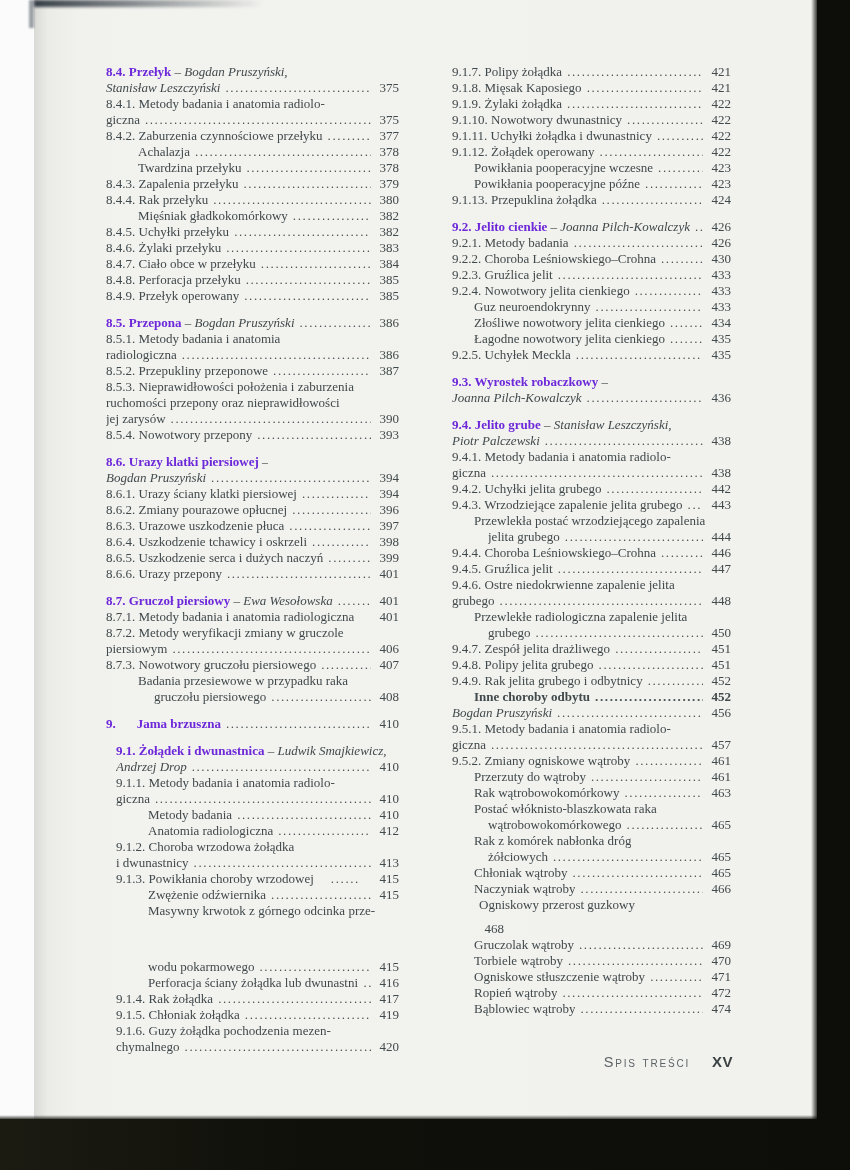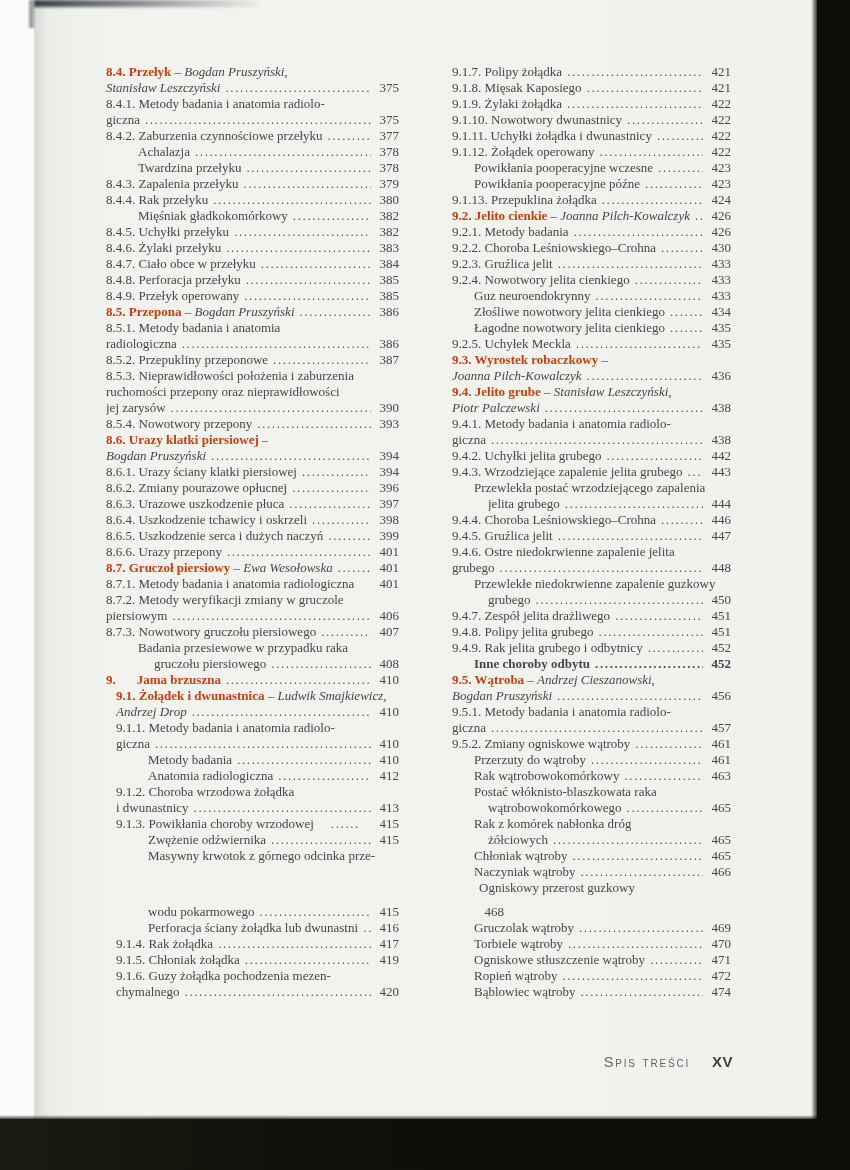--- a/index.html
+++ b/index.html
@@ -37,23 +37,23 @@
     content:'';position:absolute;left:0;top:-4px;width:100%;height:4px;
     background:linear-gradient(180deg,rgba(13,13,9,0),rgba(13,13,9,.75));
   }
   
   .col{
     position:absolute;top:64px;font-size:13px;line-height:16px;color:#40494b;
   }
   .col-left{left:106px;width:293px;}
   .col-right{left:452px;width:279px;}
   .line{display:flex;align-items:baseline;}
-  .line.gap{}
+  .line.gap{margin-top:11px;}
   .txt{white-space:nowrap;flex:0 1 auto;min-width:0;overflow:hidden;}
-  .b{font-weight:bold;color:#c2410c;}
+  .b{font-weight:bold;color:#6d28d9;}
   .i{font-style:italic;}
   .leader{
     flex:1 1 8px;min-width:6px;overflow:hidden;white-space:nowrap;
     letter-spacing:1.6px;margin:0 3px 0 5px;color:#495254;
   }
   .leader-none{flex:1 1 4px;min-width:4px;}
   .pg{flex:none;min-width:25px;text-align:right;color:#40494b;}
   
   .footer{
     position:absolute;left:452px;top:1053px;width:281px;
@@ -477,21 +477,21 @@
     </div>
     <div class="line">
       <span class="txt"><span>9.4.6. Ostre niedokrwienne zapalenie jelita</span></span>
     </div>
     <div class="line">
       <span class="txt"><span>grubego</span></span>
       <span class="leader">................................................................................................................................................................</span>
       <span class="pg">448</span>
     </div>
     <div class="line" style="padding-left: 22px;">
-      <span class="txt"><span>Przewlekłe niedokrwienne zapalenie guzkowy</span></span>
+      <span class="txt"><span>Przewlekłe radiologiczna zapalenie jelita</span></span>
     </div>
     <div class="line" style="padding-left: 36px;">
       <span class="txt"><span>grubego</span></span>
       <span class="leader">................................................................................................................................................................</span>
       <span class="pg">450</span>
     </div>
     <div class="line">
       <span class="txt"><span>9.4.7. Zespół jelita drażliwego</span></span>
       <span class="leader">................................................................................................................................................................</span>
       <span class="pg">451</span>
@@ -503,23 +503,20 @@
     </div>
     <div class="line">
       <span class="txt"><span>9.4.9. Rak jelita grubego i odbytnicy</span></span>
       <span class="leader">................................................................................................................................................................</span>
       <span class="pg">452</span>
     </div>
     <div class="line" style="padding-left: 22px; font-weight: bold;">
       <span class="txt"><span>Inne choroby odbytu</span></span>
       <span class="leader">................................................................................................................................................................</span>
       <span class="pg">452</span>
-    </div>
-    <div class="line gap">
-      <span class="txt"><span class="b">9.5. Wątroba</span><span> – </span><span class="i">Andrzej Cieszanowski,</span></span>
     </div>
     <div class="line">
       <span class="txt"><span class="i">Bogdan Pruszyński</span></span>
       <span class="leader">................................................................................................................................................................</span>
       <span class="pg">456</span>
     </div>
     <div class="line">
       <span class="txt"><span>9.5.1. Metody badania i anatomia radiolo-</span></span>
     </div>
     <div class="line">

